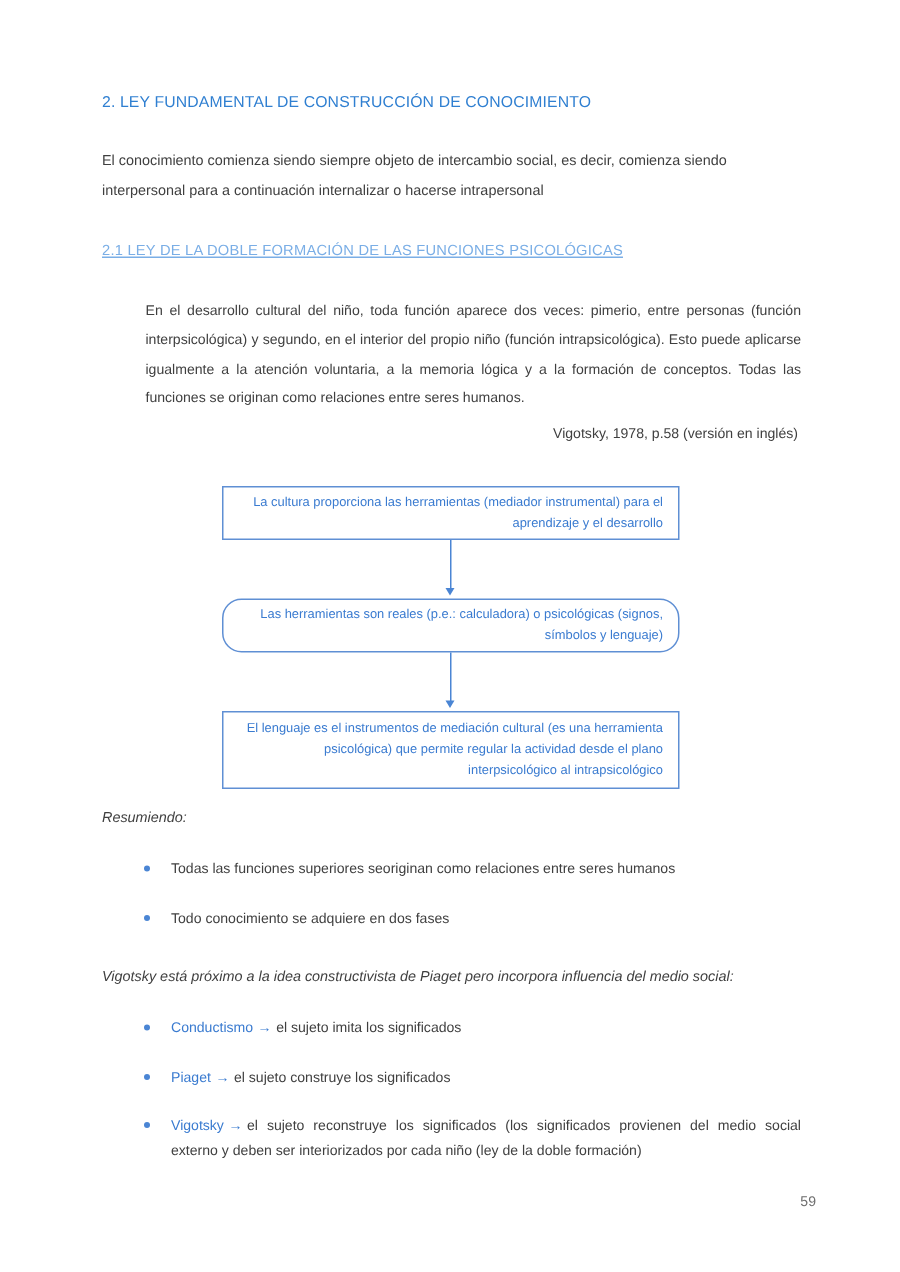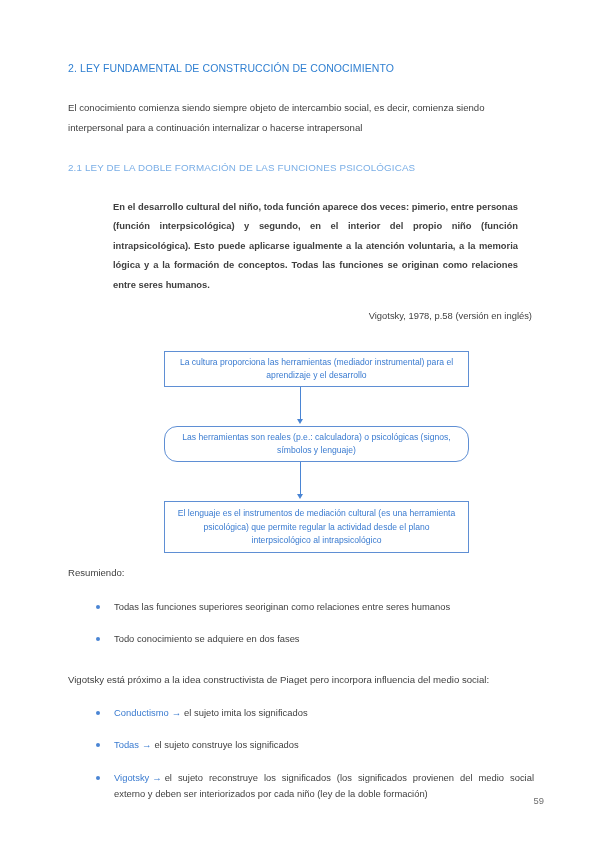--- a/index.html
+++ b/index.html
@@ -38,68 +38,68 @@
     line-height: 1.3;
   }
 
   h2.subsection-title {
     font-size: 9.8px;
     font-weight: normal;
     color: #7aaee6;
     letter-spacing: 0.15px;
     margin: 0 0 22px 0;
     line-height: 1.3;
+    text-decoration: underline;
   }
 
   p.body-text {
     font-size: 9.6px;
     line-height: 2.1;
     color: #3f3f3f;
     margin: 18px 0 24px 0;
     text-align: left;
   }
 
   .quote-block {
     margin: 0 0 4px 0;
     padding-left: 29px;
   }
   .quote-block p {
     font-size: 9.4px;
     line-height: 2.08;
     color: #3f3f3f;
-    margin: 16px;
+    margin: 0;
     text-align: justify;
     text-justify: inter-word;
-    font-weight: bold;
   }
   .quote-citation {
     font-size: 9.4px;
     color: #3f3f3f;
     text-align: right;
     margin: 8px 0 0 0;
     padding-right: 2px;
   }
 
   
   .flow {
     margin: 30px 0 0 0;
     position: relative;
     width: 466px;
   }
   .flow-box {
     position: absolute;
-    left: 96px;
+    left: 80px;
     width: 305px;
     box-sizing: border-box;
     border: 1px solid #5f8fd4;
     background: #ffffff;
     color: #3a7bd0;
     font-size: 8.6px;
     line-height: 1.62;
-    text-align: center;
+    text-align: right;
     padding: 7px 10px;
     display: flex;
     align-items: center;
     justify-content: center;
   }
   .flow-box span { display: block; width: 100%; }
 
   .flow-box-1 { top: 0px;   height: 36px; }
   .flow-box-2 { top: 75px;  height: 36px; border-radius: 13px; }
   .flow-box-3 { top: 150px; height: 52px; }
@@ -124,20 +124,21 @@
   }
 
   
   .after-flow { margin-top: 242px; }
 
   p.lead-text {
     font-size: 9.6px;
     line-height: 2.0;
     color: #3f3f3f;
     margin: 0 0 16px 0;
+    font-style: italic;
   }
 
   ul.bullets {
     list-style: none;
     margin: 0 0 22px 0;
     padding: 0 0 0 26px;
   }
   ul.bullets li {
     position: relative;
     font-size: 9.4px;
@@ -215,21 +216,21 @@
         <li>Todo conocimiento se adquiere en dos fases</li>
       </ul>
 
       <p class="lead-text">Vigotsky está próximo a la idea constructivista de Piaget pero incorpora influencia del medio social:</p>
 
       <ul class="bullets">
         <li>
           <span class="term">Conductismo</span><span class="arrow-glyph">→</span><span>el sujeto imita los significados</span>
         </li>
         <li>
-          <span class="term">Todas</span><span class="arrow-glyph">→</span><span>el sujeto construye los significados</span>
+          <span class="term">Piaget</span><span class="arrow-glyph">→</span><span>el sujeto construye los significados</span>
         </li>
         <li class="li-justify">
           <span class="term">Vigotsky</span><span class="arrow-glyph">→</span><span>el sujeto reconstruye los significados (los significados provienen del medio social externo y deben ser interiorizados por cada niño (ley de la doble formación)</span>
         </li>
       </ul>
     </div>
 
   </div>
 
   <div class="page-number">59</div>

